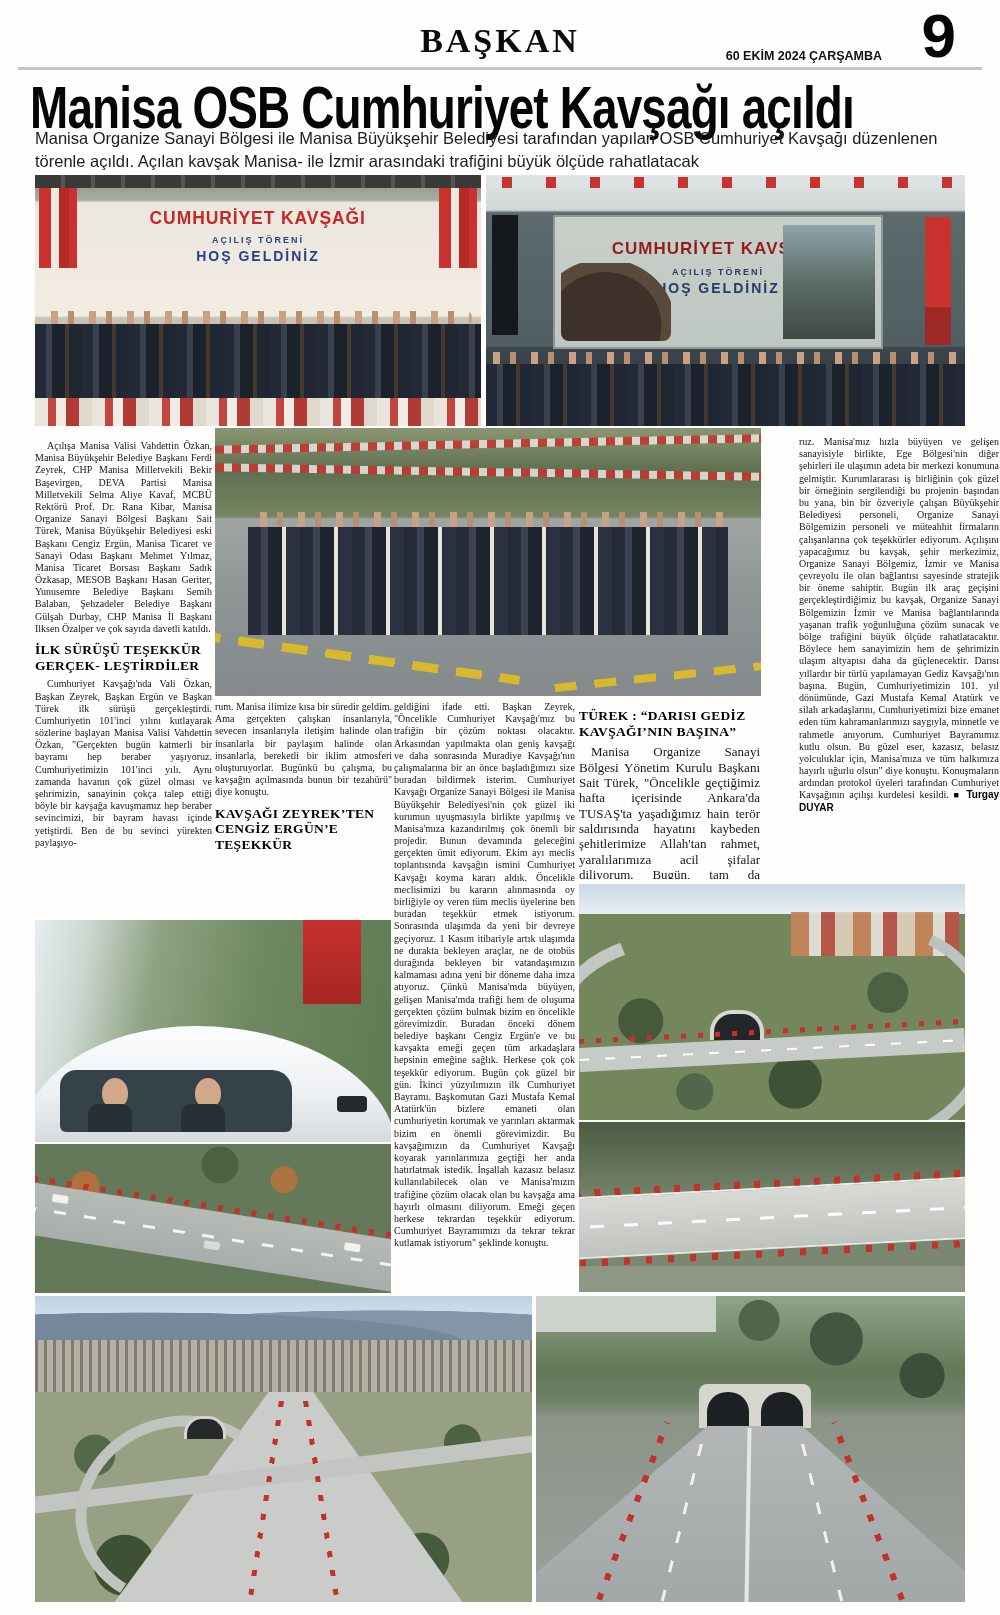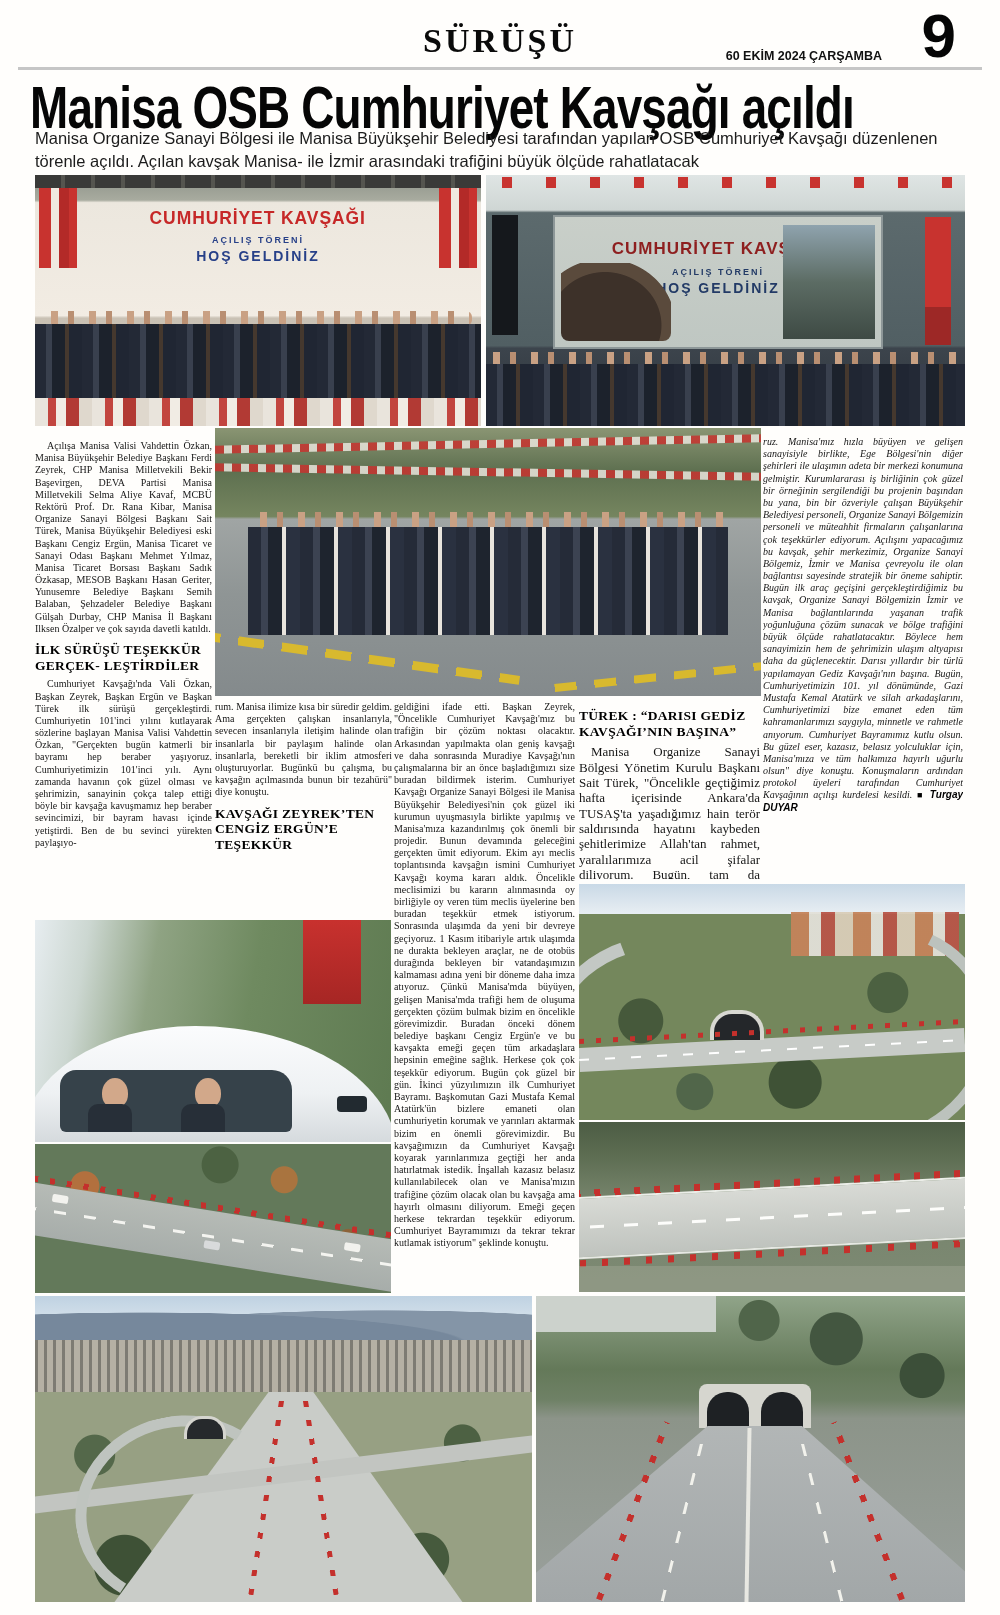--- a/index.html
+++ b/index.html
@@ -221,31 +221,31 @@
   .col p{margin:0 0 2px 0;}
   .body{font-size:10px;line-height:1.22;color:#161616;}
   .body-sm{font-size:13px;line-height:1.18;color:#161616;}
   .indent{text-indent:12px;}
   .subhead{font-family:"Liberation Serif",serif;font-weight:bold;font-size:13.5px;line-height:1.16;
            letter-spacing:.3px;color:#000;margin:7px 0 5px 0;text-align:left;}
   .col1{left:35px;top:440px;width:177px;height:472px;}
   .col2{left:215px;top:701px;width:177px;height:212px;}
   .col3{left:394px;top:701px;width:181px;height:596px;}
   .col4{left:579px;top:701px;width:181px;height:178px;}
-  .col5{left:763px;top:436px;width:200px;height:446px;font-style:italic;}
+  .col5{left:799px;top:436px;width:200px;height:446px;}
   .byline{font-family:"Liberation Sans",sans-serif;font-weight:bold;font-size:10px;color:#000;}
   .byline .sq{font-size:9px;}
 </style>
 </head>
 <body>
 
 <div class="page">
 
   <div class="masthead">
-    <div class="section-title">SÜRÜŞÜ</div>
+    <div class="section-title">BAŞKAN</div>
     <div class="edition-date">60 EKİM 2024 ÇARŞAMBA</div>
     <div class="page-number">9</div>
     <div class="masthead-rule"></div>
   </div>
 
   <div class="headline">Manisa OSB Cumhuriyet Kavşağı açıldı</div>
   <div class="standfirst">Manisa Organize Sanayi Bölgesi ile Manisa Büyükşehir Belediyesi tarafından yapılan OSB Cumhuriyet Kavşağı düzenlenen törenle açıldı. Açılan kavşak Manisa- ile İzmir arasındaki trafiğini büyük ölçüde rahatlatacak</div>
 
   <div class="photo pA">
     <div class="truss"></div>

